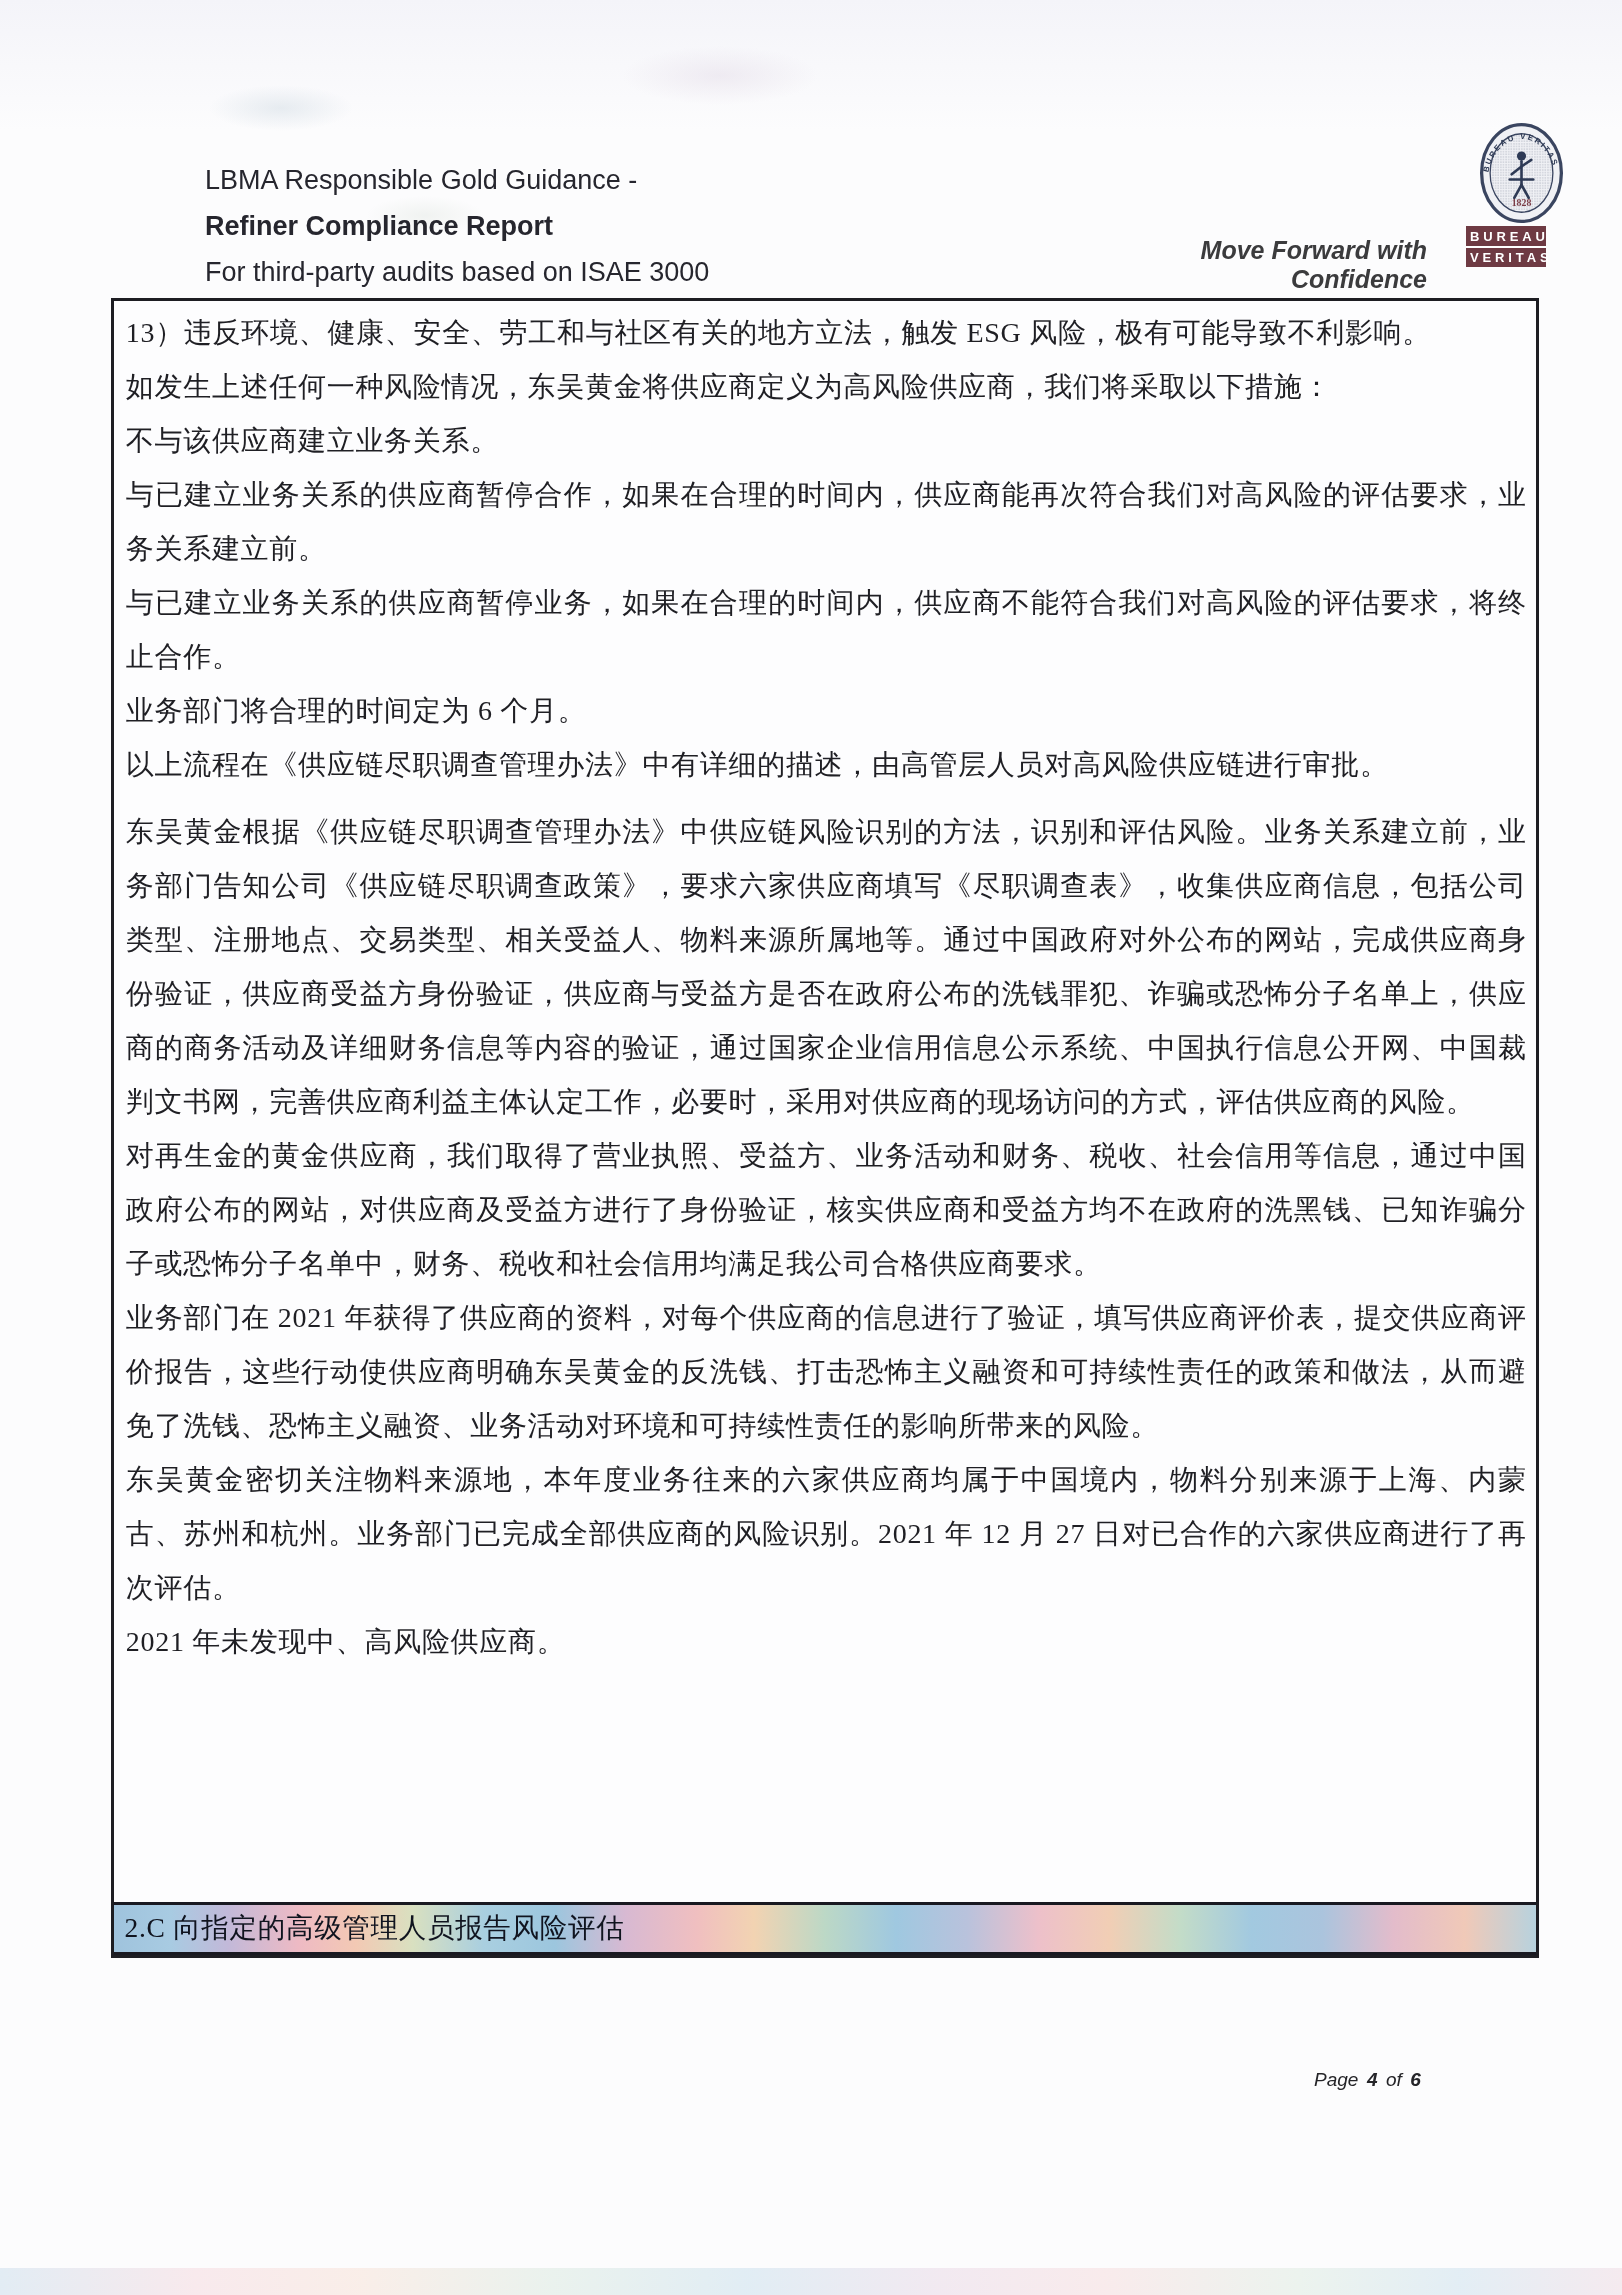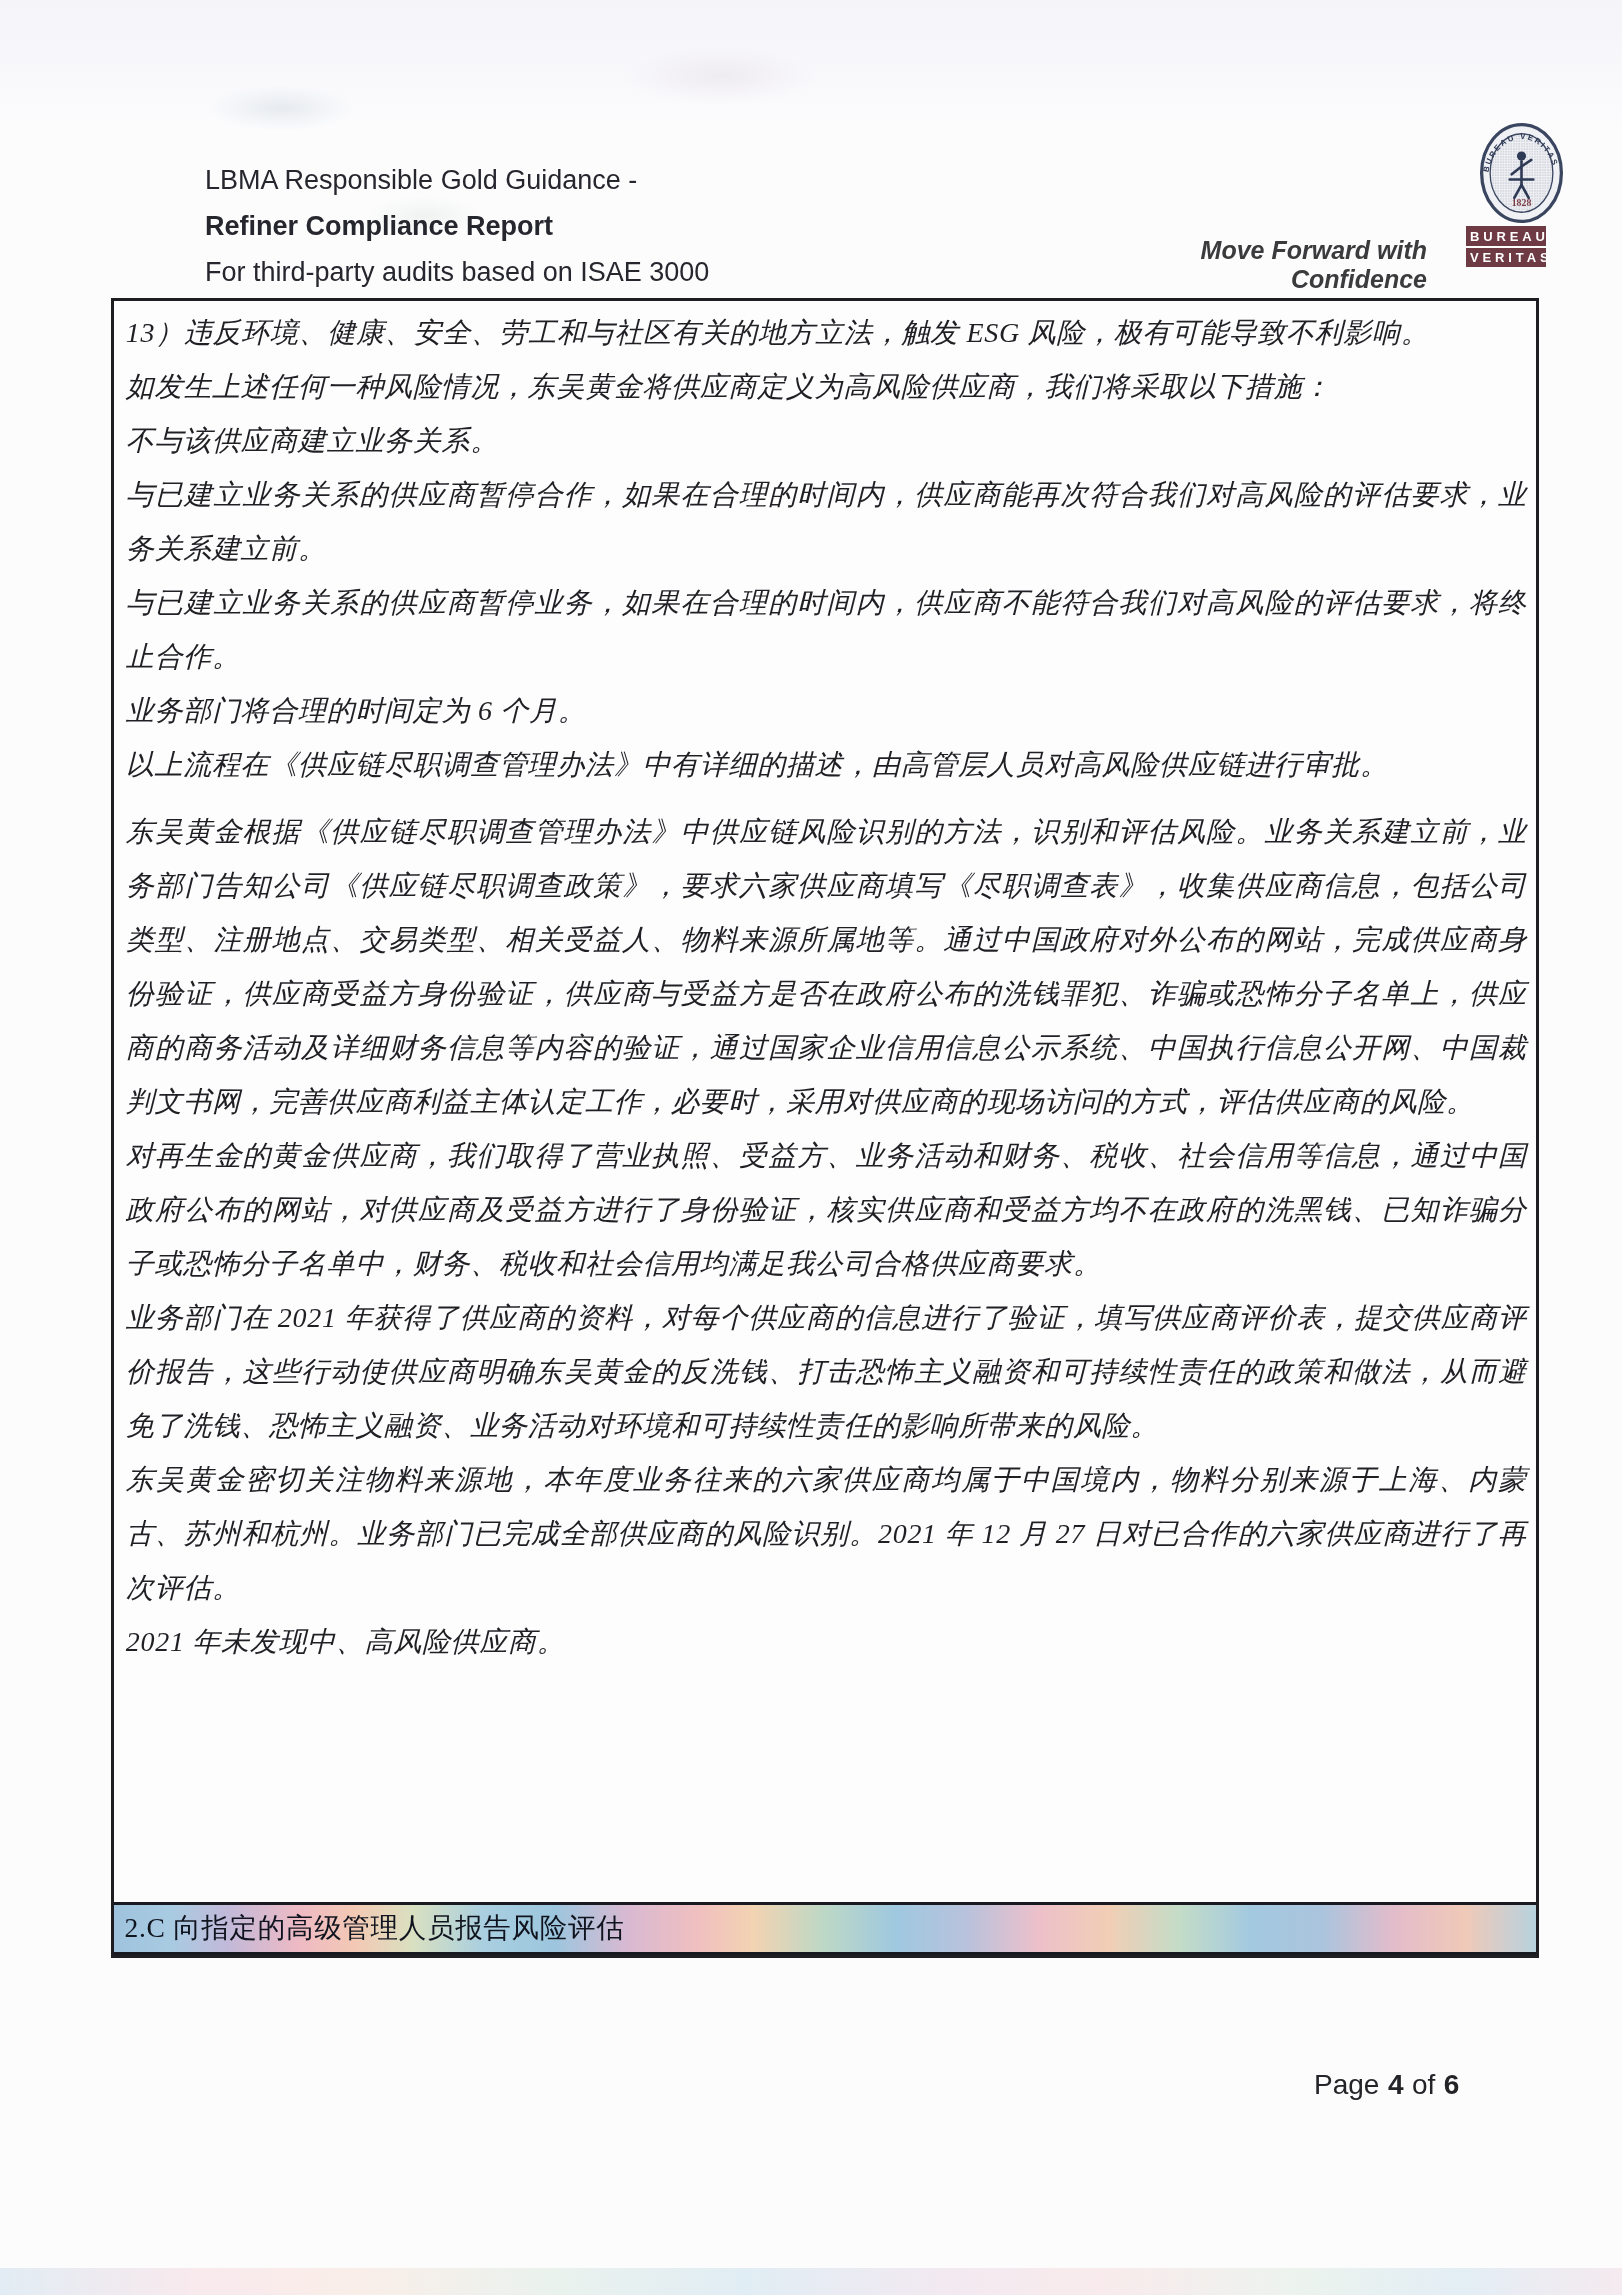--- a/index.html
+++ b/index.html
@@ -31,21 +31,21 @@
   .medallion{position:absolute;left:1479px;top:122px;width:85px;height:102px;}
   .logo-box{position:absolute;left:1466px;top:226px;width:80px;
     font-family:"Liberation Sans","DejaVu Sans",sans-serif;}
   .logo-box .row{background:#6e3a43;color:#fff;text-align:center;
     font-size:13px;font-weight:bold;letter-spacing:3.9px;padding:2.6px 0 2px 3.9px;}
   .logo-box .div{height:2px;background:#fff;}
 
   
   .doc-table{position:absolute;left:111px;top:298px;width:1428px;
     border:3.3px solid #1d1d22;box-sizing:border-box;background:#fdfdfe;}
-  .cell{padding:5.2px 9.2px 7.9px 11.8px;font-style:italic;}
+  .cell{padding:5.2px 9.2px 7.9px 11.8px;}
   .cell p{margin:0;font-size:28px;line-height:54px;text-align:justify;
     color:#1f1f24;letter-spacing:0.7px;}
   .cell-a{min-height:480px;}
   .cell-c{min-height:1089px;}
   .holo-band{
     min-height:60px;box-sizing:content-box;
     border-top:3.9px solid #191921;border-bottom:3.9px solid #191921;
     padding:5.2px 0 0 10.5px;
     background:
       radial-gradient(rgba(255,255,255,.45) 22%, rgba(255,255,255,0) 23%) 0 0/3.3px 3.3px,
@@ -54,21 +54,21 @@
         #a9cfe0 26%, #9cc6de 31%, #d8b9d2 36%, #f0bfc0 41%, #f2d3b2 45%, #bcd8c6 50%,
         #9fc8e0 55%, #b9c2dc 60%, #edc0ca 65%, #f1ceb5 70%, #c3dcc8 75%, #a2c9e0 80%,
         #abc4dd 85%, #e3bccb 90%, #f0c9b8 95%, #b7d2de 100%);
   }
   .holo-band.short{min-height:42px;}
   .band-label{font-size:27.5px;color:#10141f;letter-spacing:0.7px;}
 
   
   .page-footer{position:absolute;left:1314px;top:2069px;display:flex;gap:8.5px;
     font-family:"Liberation Sans","DejaVu Sans",sans-serif;
-    font-size:28px;color:#242428;}
+    font-size:19px;color:#242428;font-style:italic;}
   .page-footer .num{font-weight:bold;}
 </style>
 </head>
 <body>
 
 <div class="page">
 
   <div class="top-tint"></div>
   <div class="smudge sm1"></div>
   <div class="smudge sm2"></div>

